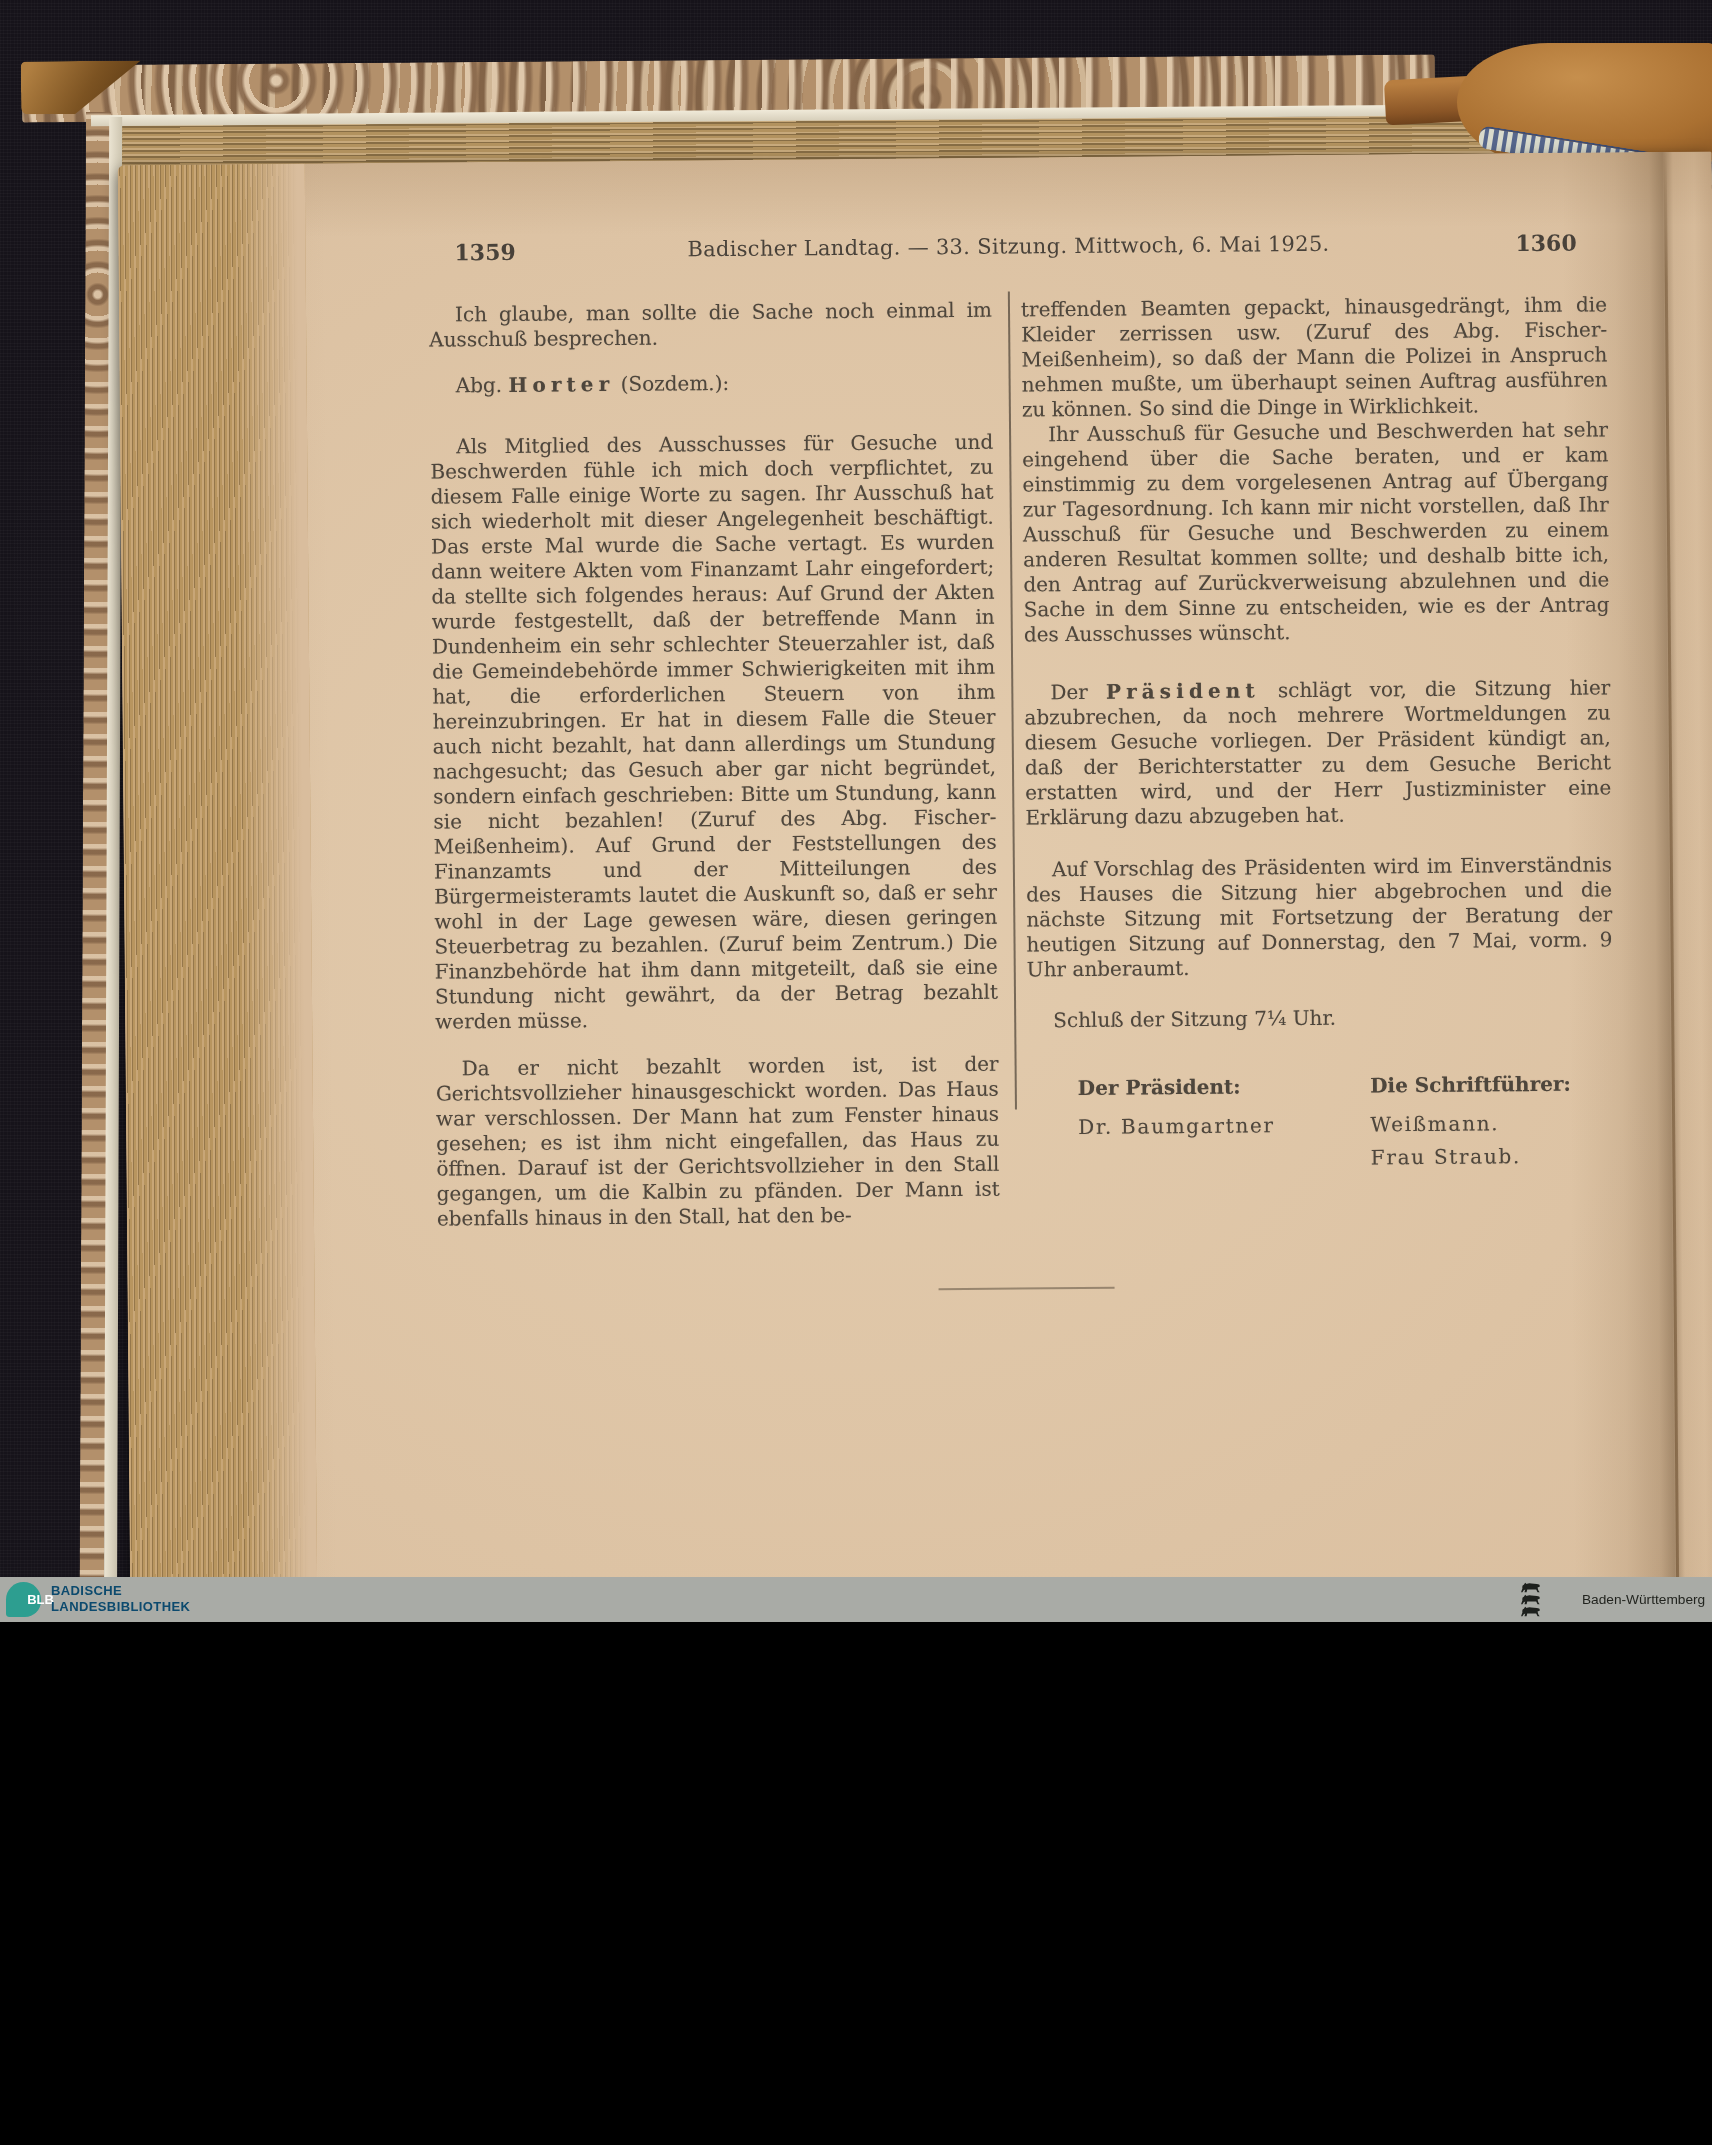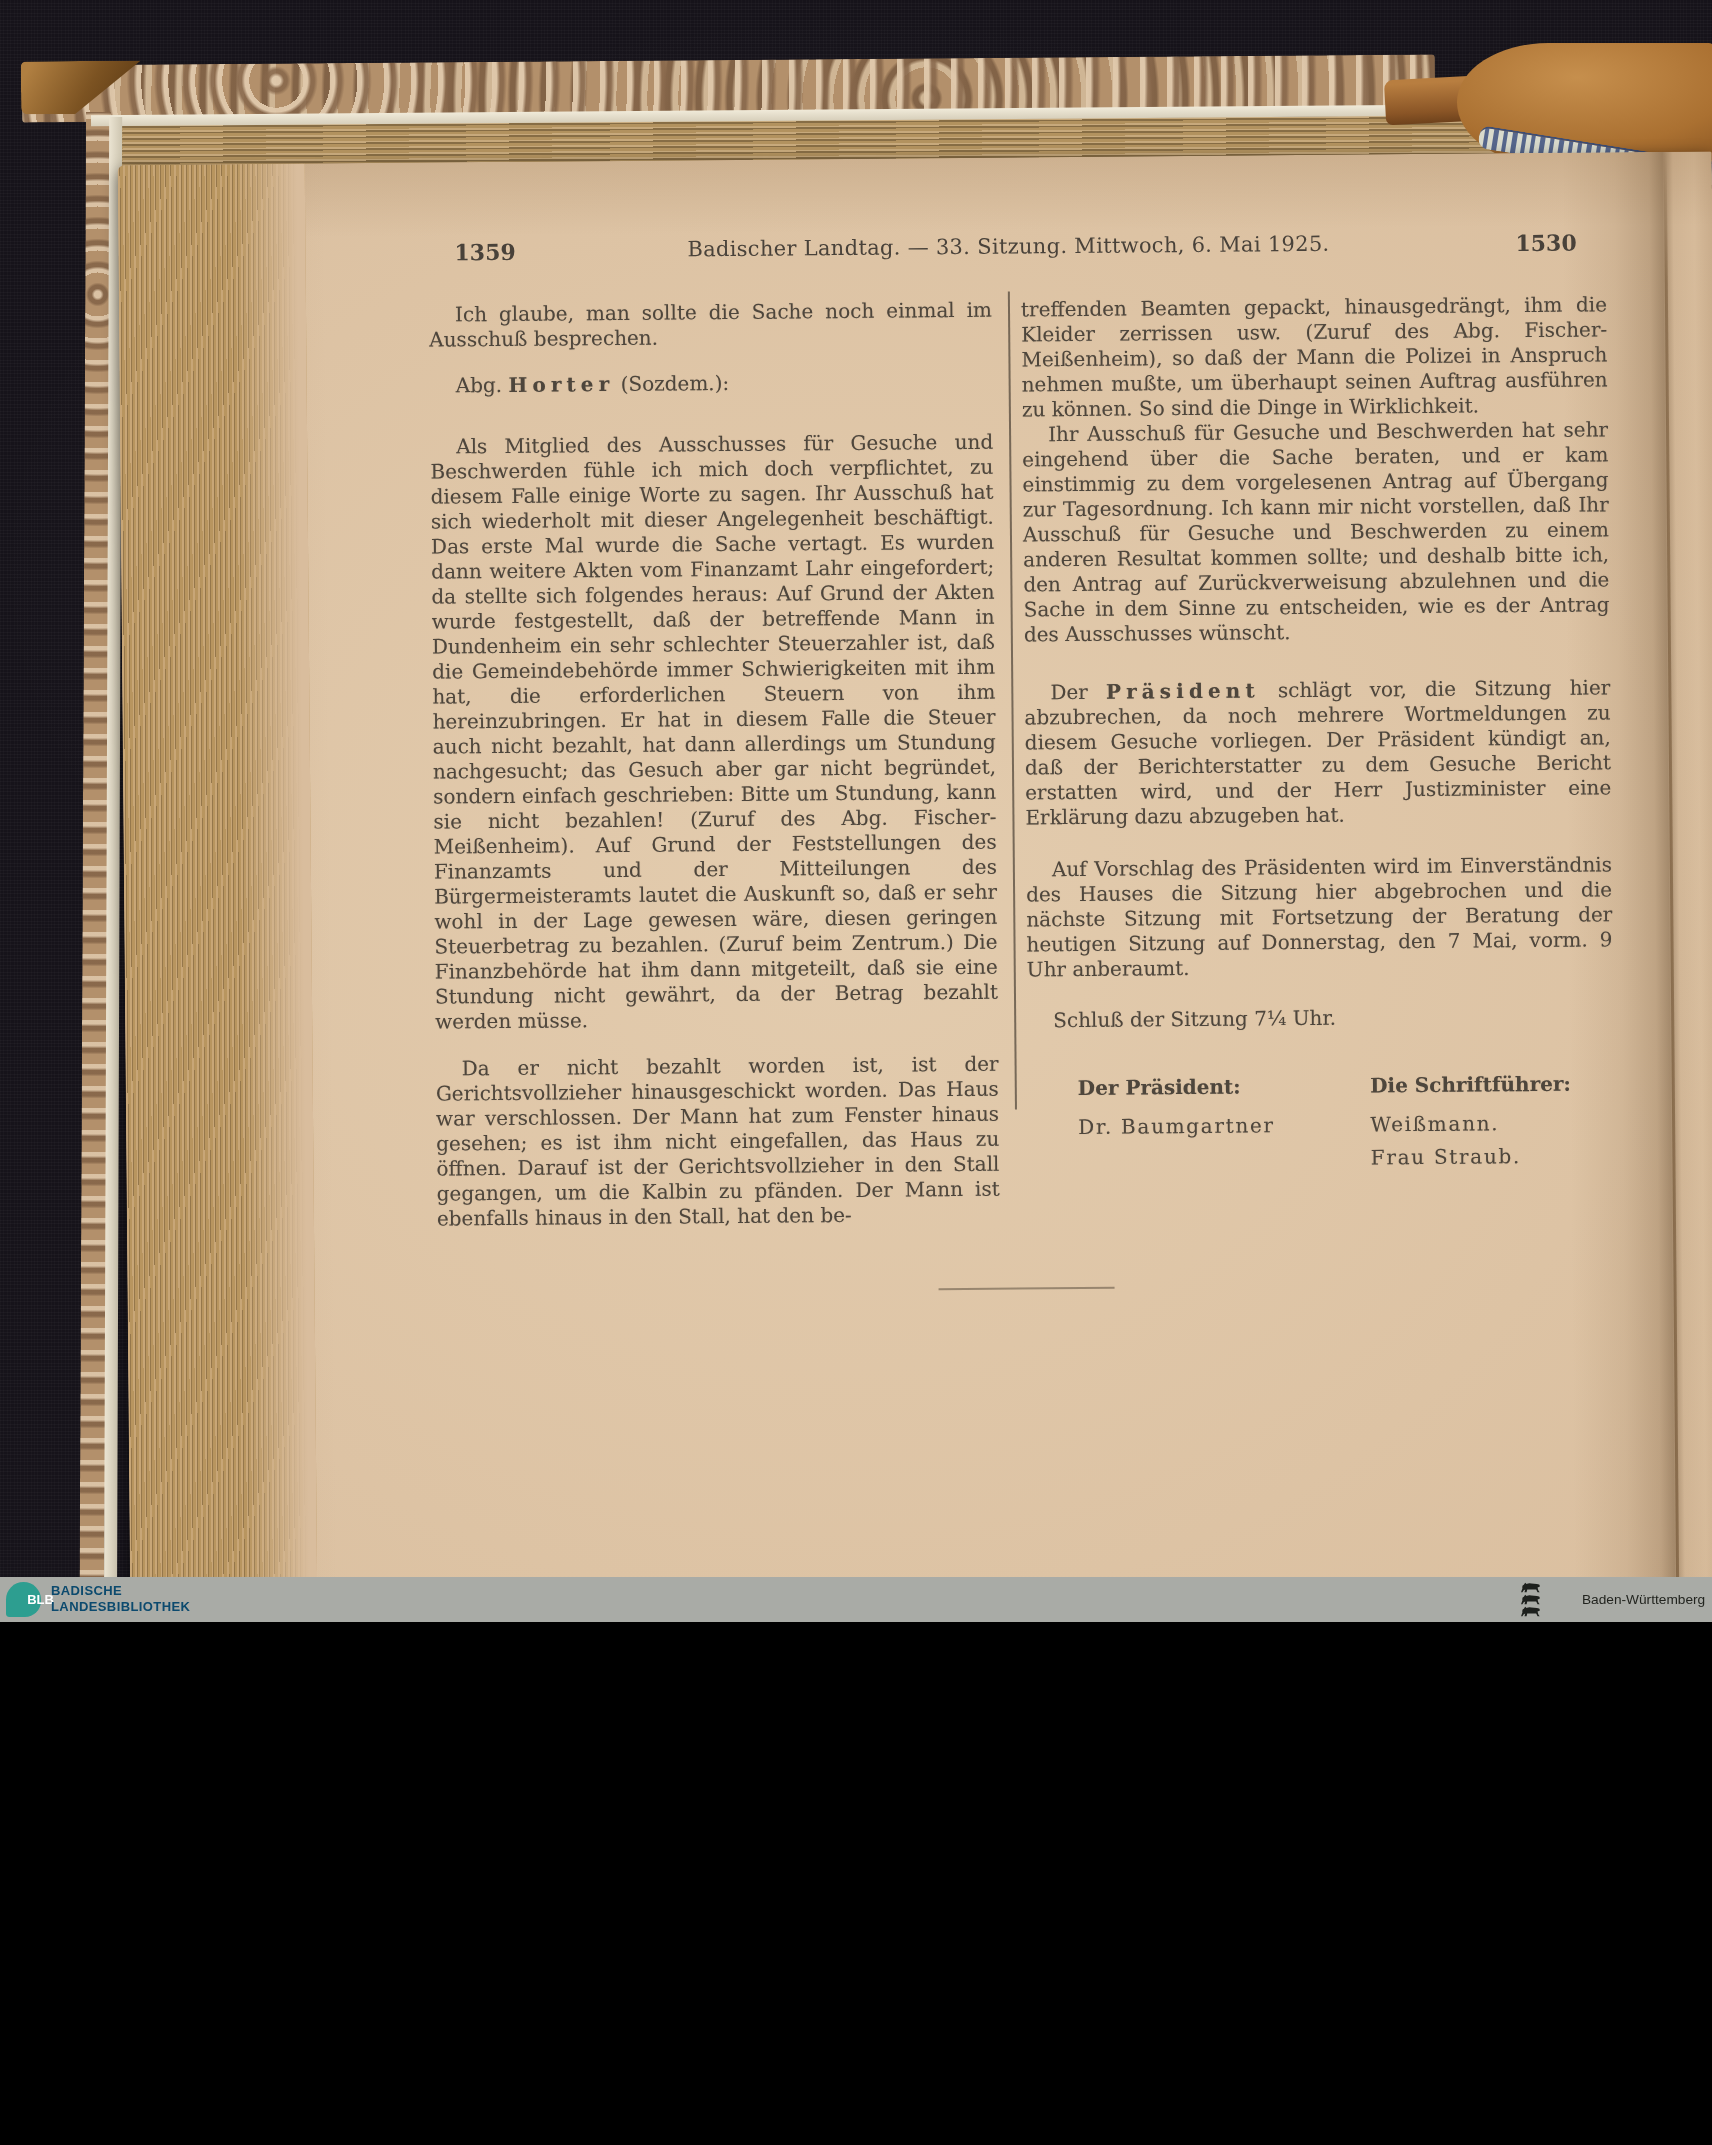--- a/index.html
+++ b/index.html
@@ -166,21 +166,21 @@
   <div class="white-edge-left"></div>
 
   <div class="page print">
     <div class="fore-edge"></div>
     <div class="gutter"></div>
     <div class="foldline"></div>
 
     <div class="pageheader">
       <span class="pn-left">1359</span>
       <span class="running">Badischer Landtag. — 33. Sitzung. Mittwoch, 6. Mai 1925.</span>
-      <span class="pn-right">1530</span>
+      <span class="pn-right">1360</span>
     </div>
 
     <div class="coldivider"></div>
 
     <div class="col col-left">
       <p class="indent mb24">Ich glaube, man sollte die Sache noch einmal im Ausschuß besprechen.</p>
       <p class="indent mb42"><span>Abg. </span><span class="sp">Horter</span><span> (Sozdem.):</span></p>
       <p class="indent mb26">Als Mitglied des Ausschusses für Gesuche und Beschwerden fühle ich mich doch verpflichtet, zu diesem Falle einige Worte zu sagen. Ihr Ausschuß hat sich wiederholt mit dieser Angelegenheit beschäftigt. Das erste Mal wurde die Sache vertagt. Es wurden dann weitere Akten vom Finanzamt Lahr eingefordert; da stellte sich folgendes heraus: Auf Grund der Akten wurde festgestellt, daß der betreffende Mann in Dundenheim ein sehr schlechter Steuerzahler ist, daß die Gemeindebehörde immer Schwierigkeiten mit ihm hat, die erforderlichen Steuern von ihm hereinzubringen. Er hat in diesem Falle die Steuer auch nicht bezahlt, hat dann allerdings um Stundung nachgesucht; das Gesuch aber gar nicht begründet, sondern einfach geschrieben: Bitte um Stundung, kann sie nicht bezahlen! (Zuruf des Abg. Fischer-Meißenheim). Auf Grund der Feststellungen des Finanzamts und der Mitteilungen des Bürgermeisteramts lautet die Auskunft so, daß er sehr wohl in der Lage gewesen wäre, diesen geringen Steuerbetrag zu bezahlen. (Zuruf beim Zentrum.) Die Finanzbehörde hat ihm dann mitgeteilt, daß sie eine Stundung nicht gewährt, da der Betrag bezahlt werden müsse.</p>
       <p class="indent">Da er nicht bezahlt worden ist, ist der Gerichtsvollzieher hinausgeschickt worden. Das Haus war verschlossen. Der Mann hat zum Fenster hinaus gesehen; es ist ihm nicht eingefallen, das Haus zu öffnen. Darauf ist der Gerichtsvollzieher in den Stall gegangen, um die Kalbin zu pfänden. Der Mann ist ebenfalls hinaus in den Stall, hat den be-</p>
     </div>

